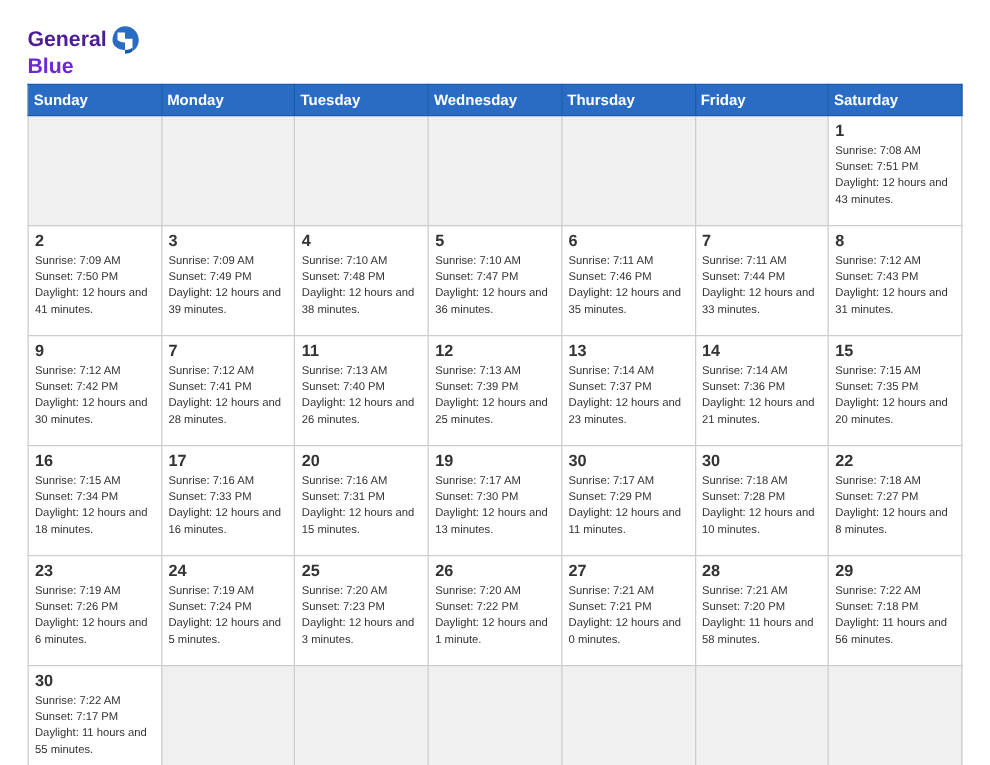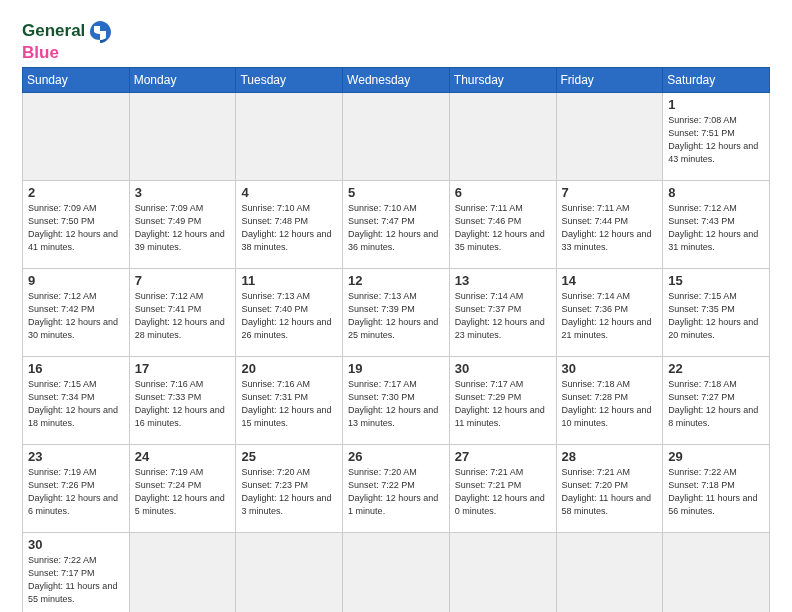--- a/index.html
+++ b/index.html
@@ -41,21 +41,21 @@
     }
     .calendar {
       width: 100%;
       border-collapse: collapse;
       table-layout: fixed;
     }
     .calendar th {
       background: #2a6cc4;
       color: #fff;
       font-size: 12px;
-      font-weight: normal;
+      font-weight: bold;
       padding: 5px 4px;
       text-align: left;
       border: 1px solid #1a5aaa;
     }
     .calendar td {
       border: 1px solid #ccc;
       vertical-align: top;
       padding: 4px 5px;
       font-size: 9.5px;
       color: #333;
@@ -79,27 +79,27 @@
   </style>
 </head>
 <body>
 
 <div class="page">
   <div class="header-area">
     <div class="logo">
       <div>
         <div style="display:flex;align-items:center;">
           <div style="font-size:17px;font-weight:bold;color:#333;line-height:1.1;">
-            <span style="color:#14532d;">General</span><svg width="28" height="28" viewBox="0 0 28 28" style="vertical-align:middle;margin:0 1px;">
+            <span style="color:#4c1d95;">General</span><svg width="28" height="28" viewBox="0 0 28 28" style="vertical-align:middle;margin:0 1px;">
                 <path d="M14 3 C20 3 25 8 25 14 C25 18 23 21 20 23 L20 13 L14 13 L14 8 L8 8 L8 14 C8 14 10 16 14 16 L14 22 C8 22 4 18.5 4 14 C4 8 8.5 3 14 3 Z" fill="#2a6cc4"></path>
                 <path d="M20 23 C18 24.5 16 25 14 25 L14 22 C16 22 18 21.5 20 20 Z" fill="#1a5aaa"></path>
               </svg>
           </div>
         </div>
-        <div style="font-size:17px;font-weight:bold;color:#ec4899;line-height:1.0;margin-top:-2px;">Blue</div>
+        <div style="font-size:17px;font-weight:bold;color:#6d28d9;line-height:1.0;margin-top:-2px;">Blue</div>
       </div>
     </div>
     <div class="title-area">
       <div class="month-title"></div>
       <div class="location"></div>
     </div>
   </div>
 
   <table class="calendar">
     <thead>

